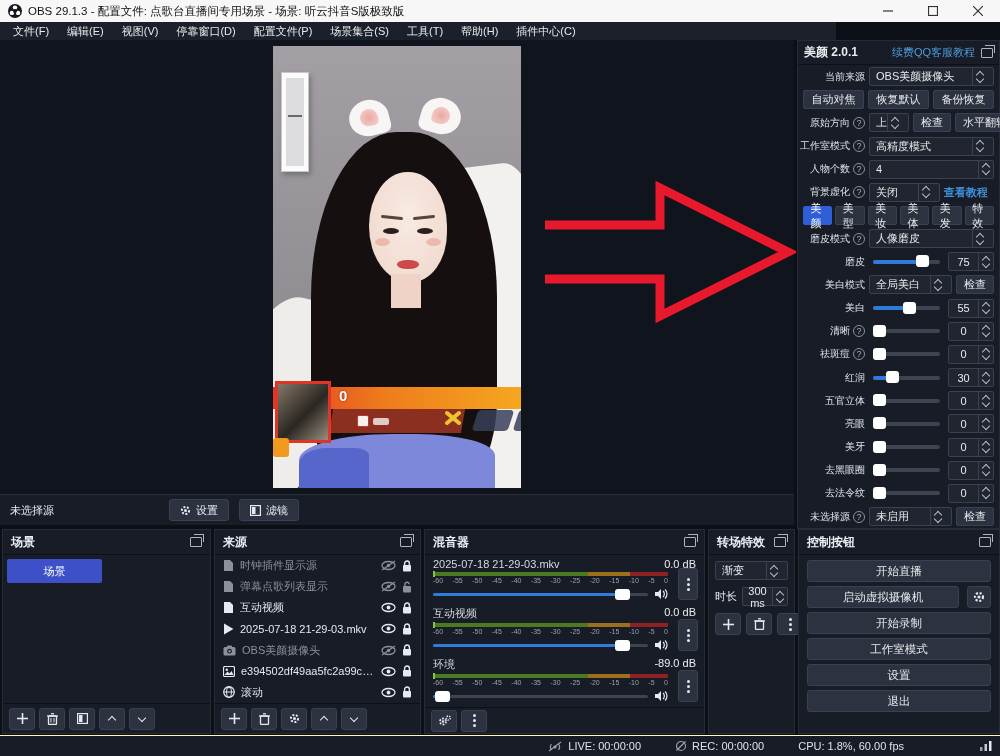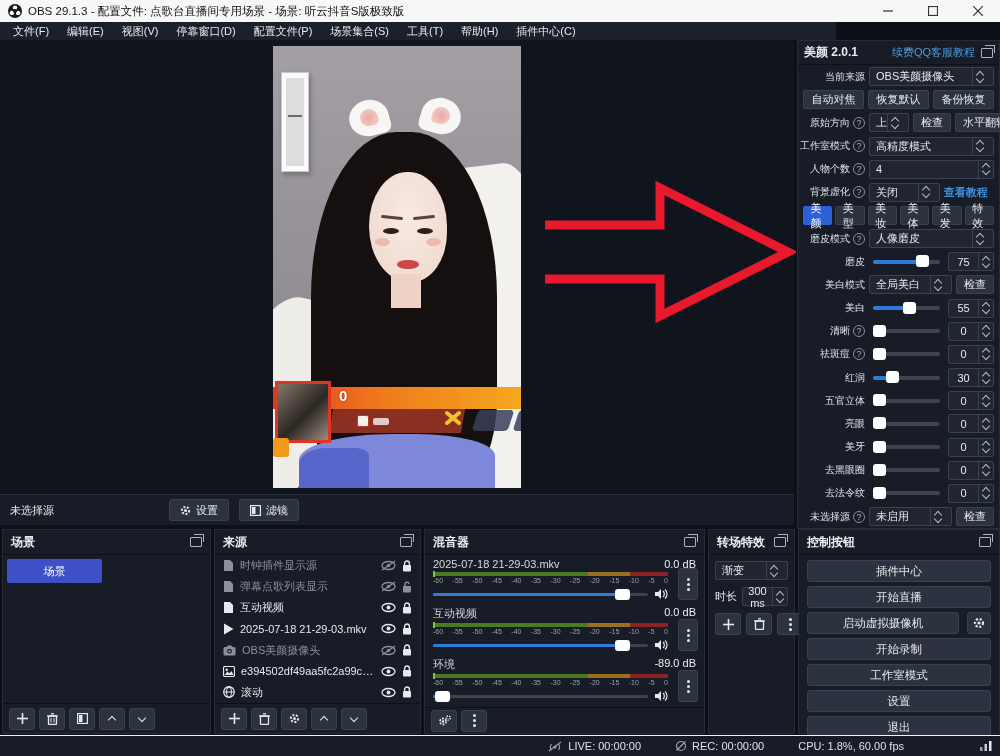--- a/index.html
+++ b/index.html
@@ -630,21 +630,20 @@
   </div>
 </div>
 
 <div class="dock" style="left:798px; width:202px;">
   <div class="dock-h">
     <span>控制按钮</span>
     <span class="grow"></span>
       <span class="popout"></span>
   </div>
   <div class="ctl-body">
-    <div class="ctl-btn">插件中心</div>
     <div class="ctl-btn">开始直播</div>
     <div class="ctl-row">
       <div class="ctl-btn main">启动虚拟摄像机</div>
       <div class="ctl-sq">
         <svg width="12" height="12" viewBox="0 0 12 12">
             <circle cx="6" cy="6" r="4" fill="none" stroke="#e6e9ee" stroke-width="2.2" stroke-dasharray="2.1 1.7"></circle>
             <circle cx="6" cy="6" r="1.6" fill="#e6e9ee"></circle>
           </svg>
       </div>
     </div>

